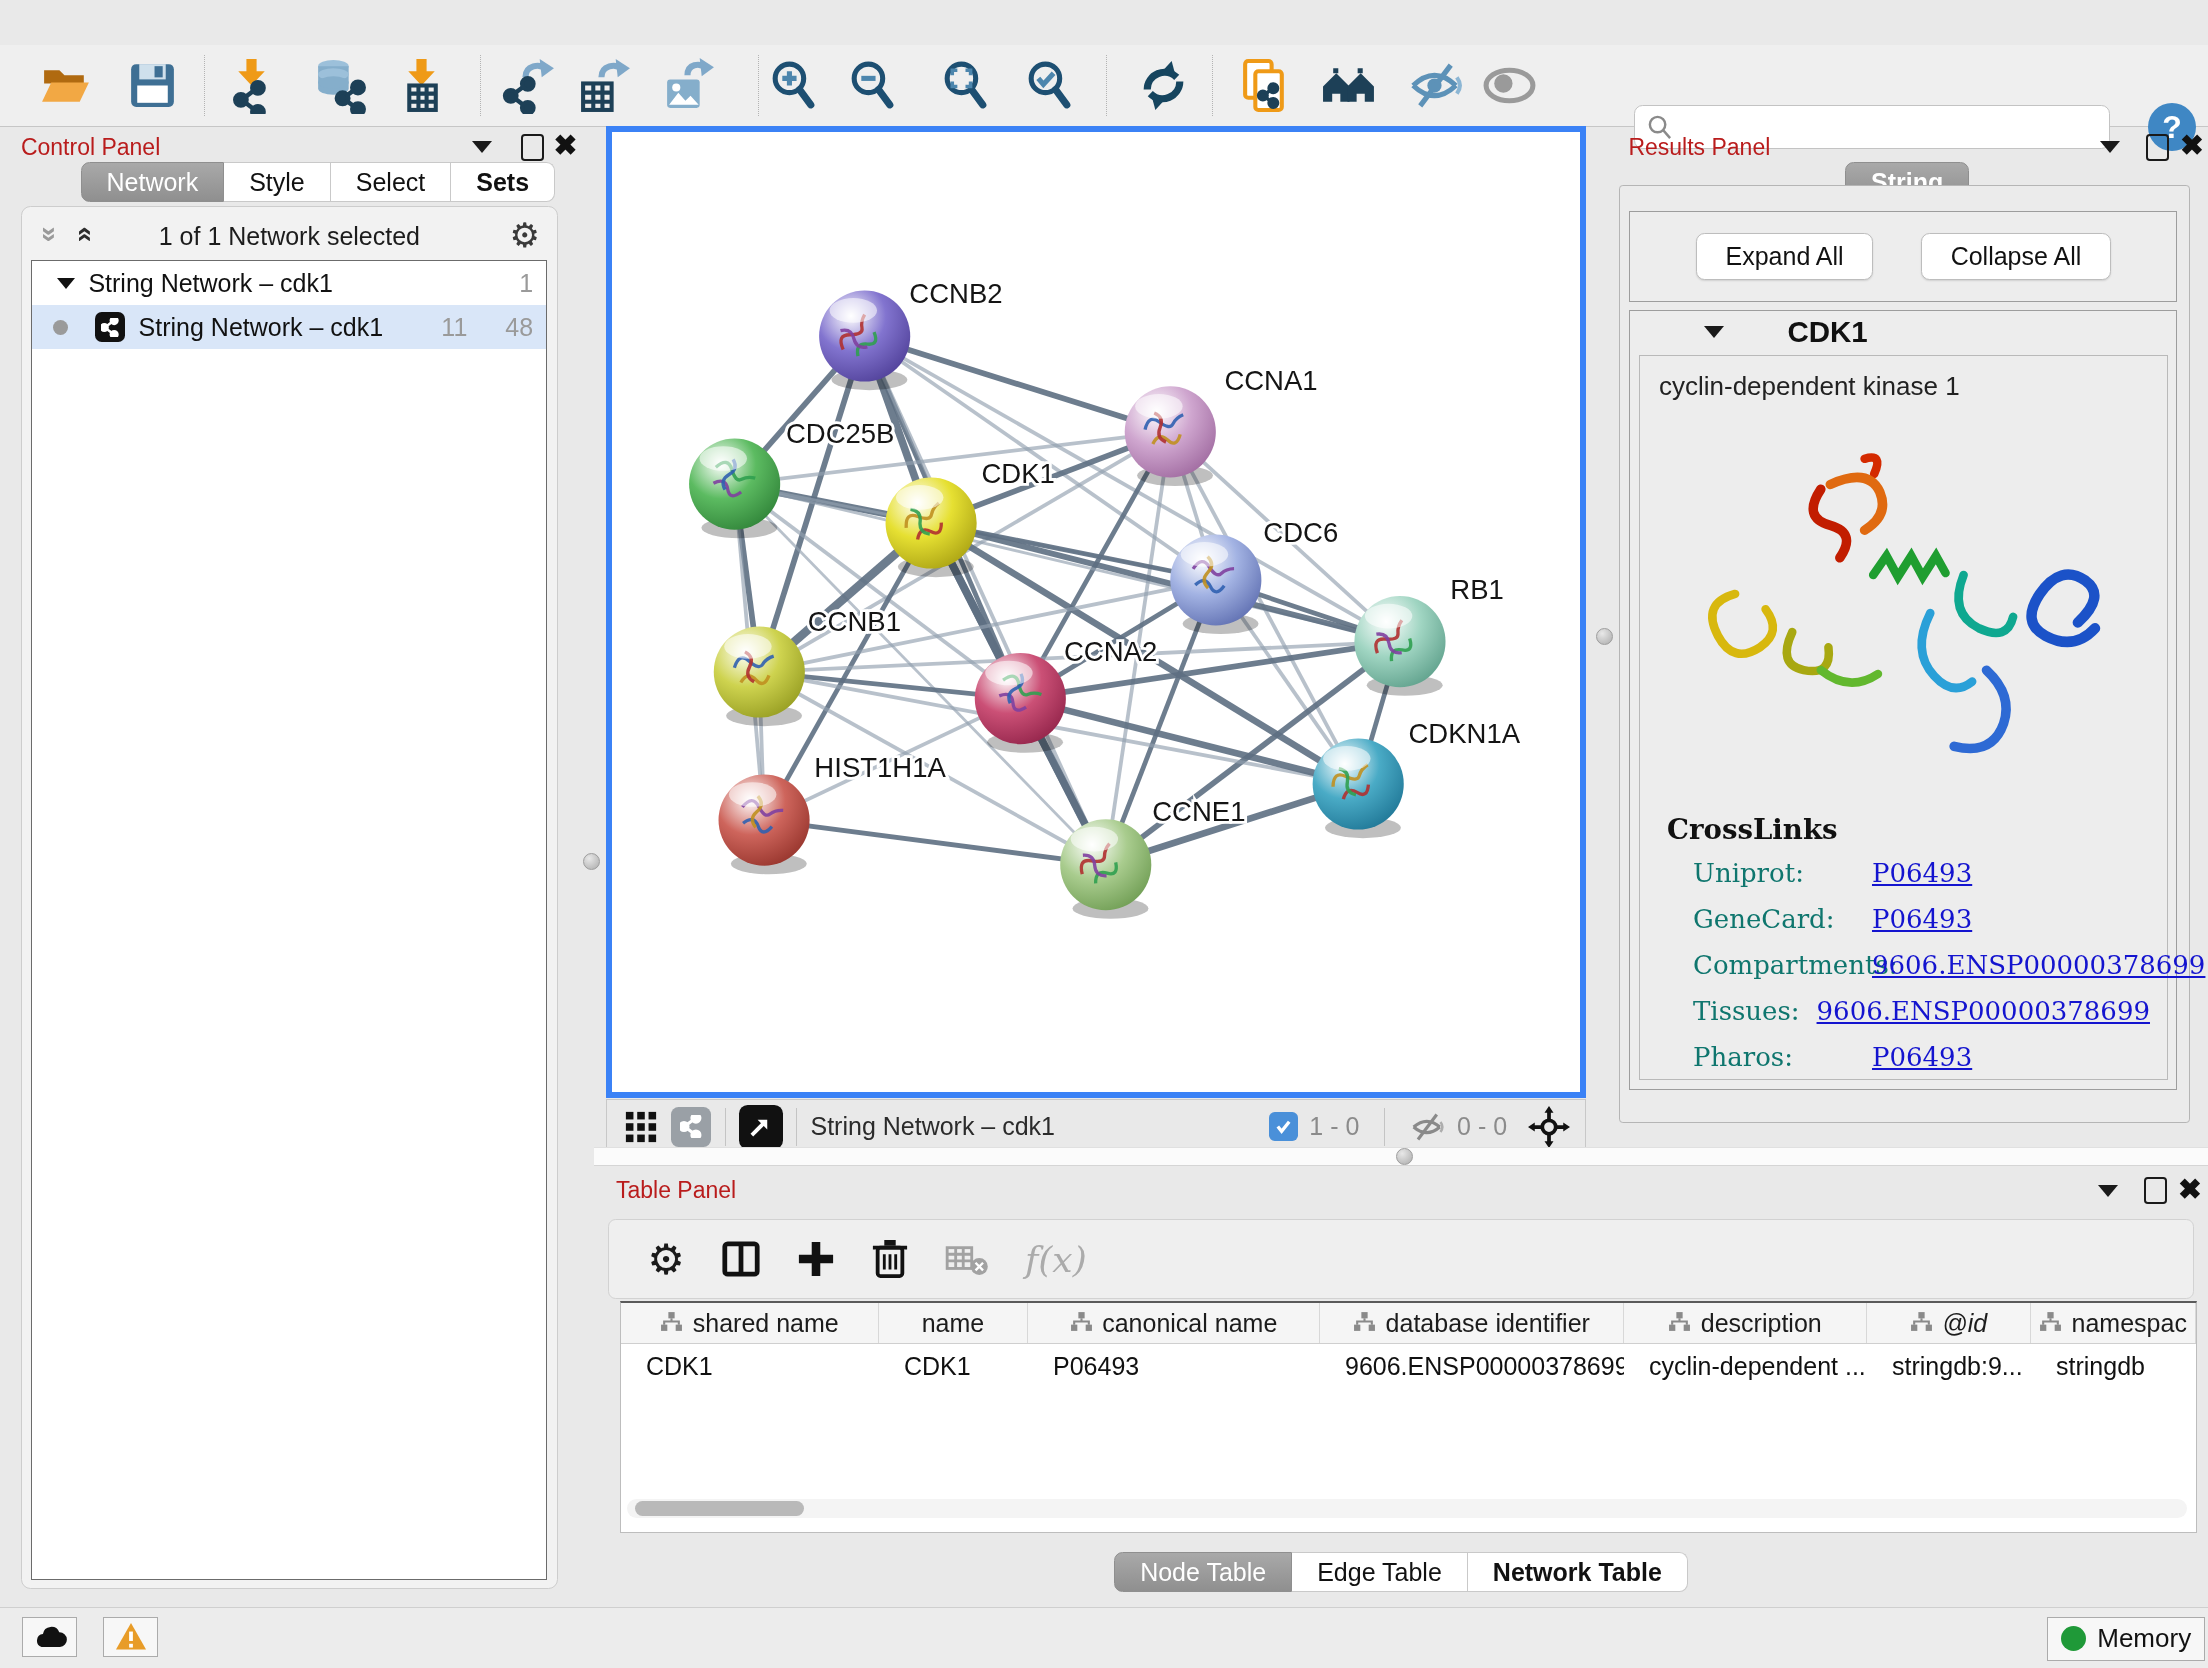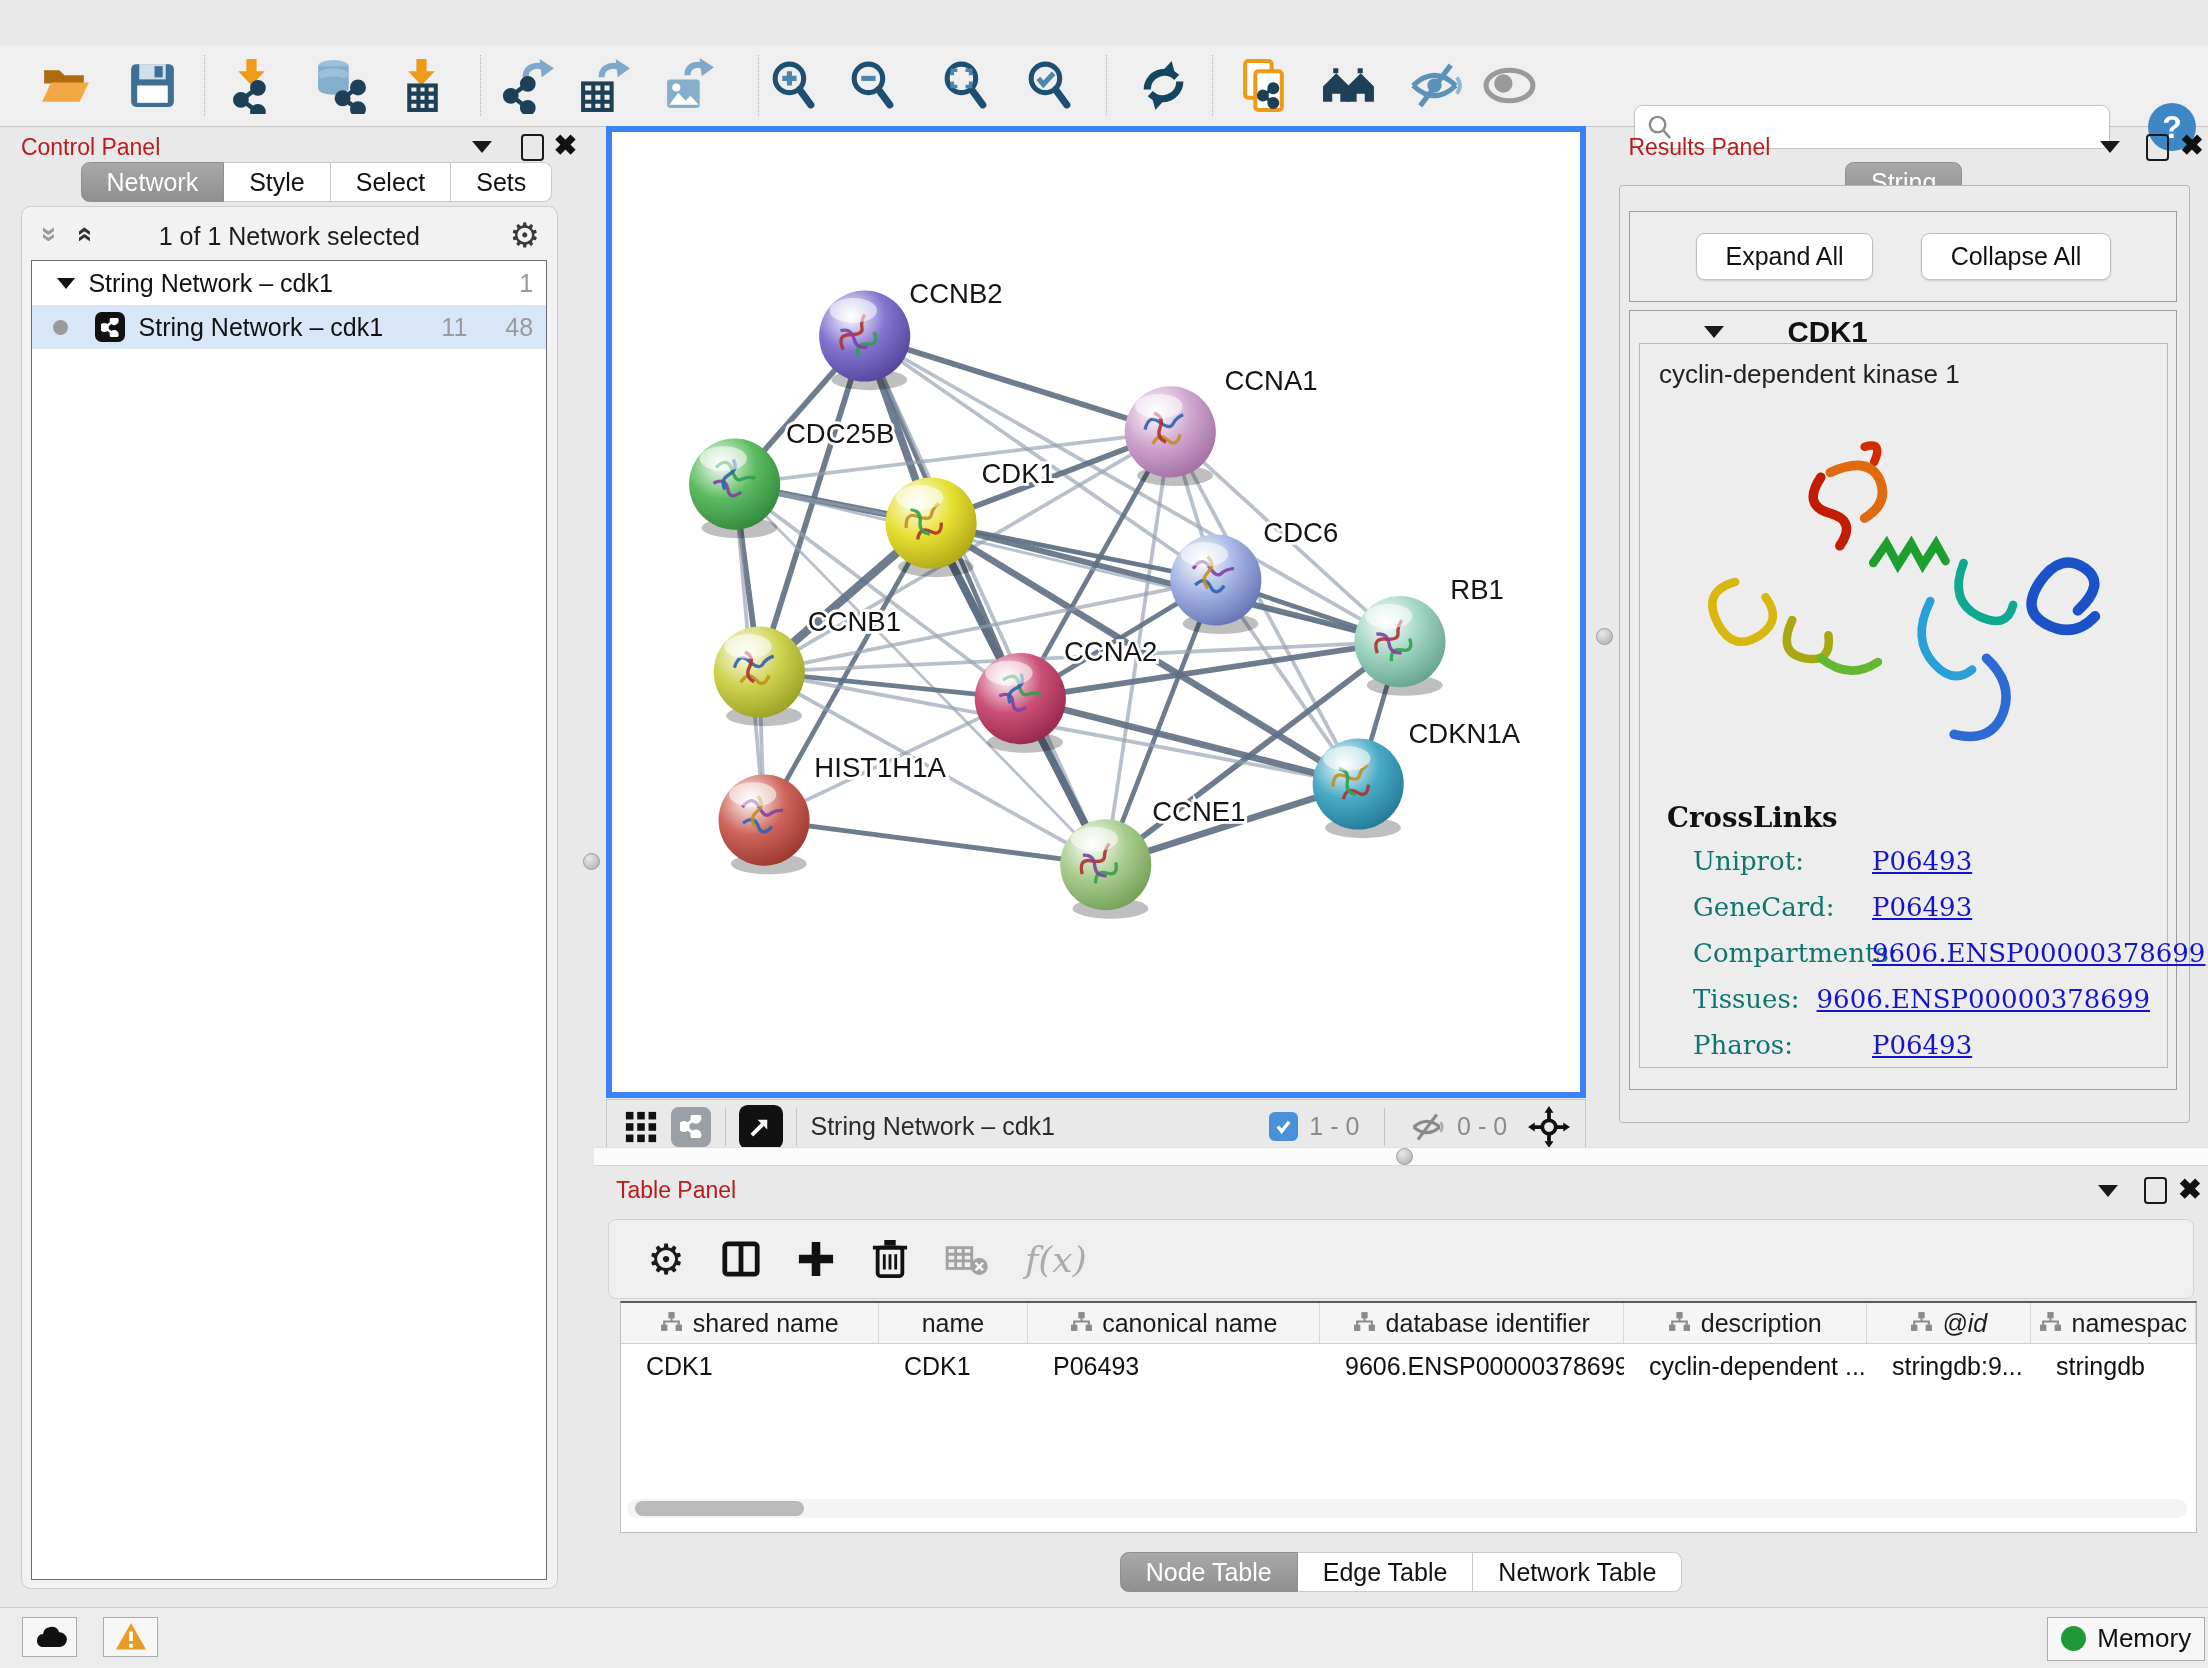--- a/index.html
+++ b/index.html
@@ -23,21 +23,21 @@
   
   .panel-title{font-size:23px;color:#b91c1c;}
   .tri{width:0;height:0;border-left:10.5px solid transparent;border-right:10.5px solid transparent;
     border-top:12.4px solid #1a1a1a;display:inline-block;}
   .sqr{width:19px;height:23px;border:2.9px solid #1a1a1a;border-radius:3.8px;display:inline-block;}
   .xmark{font-size:28.5px;font-weight:bold;color:#111;}
   .seg{display:flex;}
   .seg .tab{height:38px;line-height:38px;padding:0 25px;font-size:25px;background:#fff;color:#111;
     border:1px solid #c9c9c9;border-left:none;cursor:pointer;}
   .seg .tab:first-child{border-left:1px solid #c9c9c9;border-radius:8.6px 0 0 8.6px;}
-  .seg .tab:last-child{border-radius:0 8.6px 8.6px 0;}
+  .seg .tab:last-child{border-radius:0 8.6px 8.6px 0;font-weight:bold;}
   .seg .tab.sel{background:linear-gradient(#a9a9a9,#8f8f8f);color:#fff;border-color:#8f8f8f;}
   
   .ctrl{left:9.5px;top:126px;width:559px;height:1470px;}
   .inner-box{left:11.4px;top:80px;width:535px;height:1381px;background:#f2f2f2;border:1px solid #cdcdcd;border-radius:9.5px;}
   .chev{display:inline-block;font-size:28.5px;font-weight:bold;transform:rotate(90deg);cursor:pointer;}
   .netlist{left:9.5px;top:53px;width:514px;height:1318px;background:#fff;border:1.9px solid #6b6b6b;}
   .netrow{height:44px;display:flex;align-items:center;font-size:25px;color:#111;}
   .netrow .cnt{color:#9a9a9a;}
   .netrow.sel{background:#d9e6f8;}
   .dot-gray{width:15px;height:15px;border-radius:50%;background:#9a9a9a;display:inline-block;}
@@ -55,21 +55,21 @@
   
   .results{left:1617px;top:126px;width:582px;height:1004px;}
   .res-outer{left:1.9px;top:59px;width:569px;height:936px;background:#ebebeb;border:1px solid #b5b5b5;border-radius:3.8px;}
   .res-sub{left:9.5px;top:25px;width:548px;height:91px;border:1px solid #9d9d9d;background:#ededed;
     display:flex;align-items:center;justify-content:center;gap:48px;box-sizing:border-box;}
   .btn{background:#fff;border:1px solid #bdbdbd;border-radius:8.6px;font-size:25px;color:#111;
     padding:7.6px 28.5px;cursor:pointer;box-shadow:0 1px 1.9px rgba(0,0,0,.12);}
   .gene-box{left:9.5px;top:124px;width:548px;height:780px;border:1px solid #9d9d9d;background:#ededed;box-sizing:border-box;}
   .gene-head{height:42px;display:flex;align-items:center;}
   .gene-name{font-size:29.5px;font-weight:bold;color:#111;}
-  .gene-content{left:8.6px;top:32px;width:529px;height:725px;border:1px solid #b9b9b9;background:#ededed;box-sizing:border-box;}
+  .gene-content{left:8.6px;top:44px;width:529px;height:725px;border:1px solid #b9b9b9;background:#ededed;box-sizing:border-box;}
   .gene-desc{font-size:26px;color:#222;}
   .serif{font-family:"DejaVu Serif",serif;}
   .xl-title{font-size:27.6px;font-weight:bold;color:#111;}
   .xl-row{display:flex;font-size:26px;margin-bottom:16px;}
   .xl-label{width:179px;color:#0f766e;}
   .xl-link{color:#1414cf;text-decoration:underline;cursor:pointer;}
   
   .tablepanel{left:594px;top:1164px;width:1614px;height:439px;}
   .tp-toolbar{left:14.3px;top:55px;width:1586px;height:80px;background:#efefef;border:1px solid #d2d2d2;
     border-radius:7.6px;display:flex;align-items:center;gap:36px;padding-left:38px;box-sizing:border-box;}

